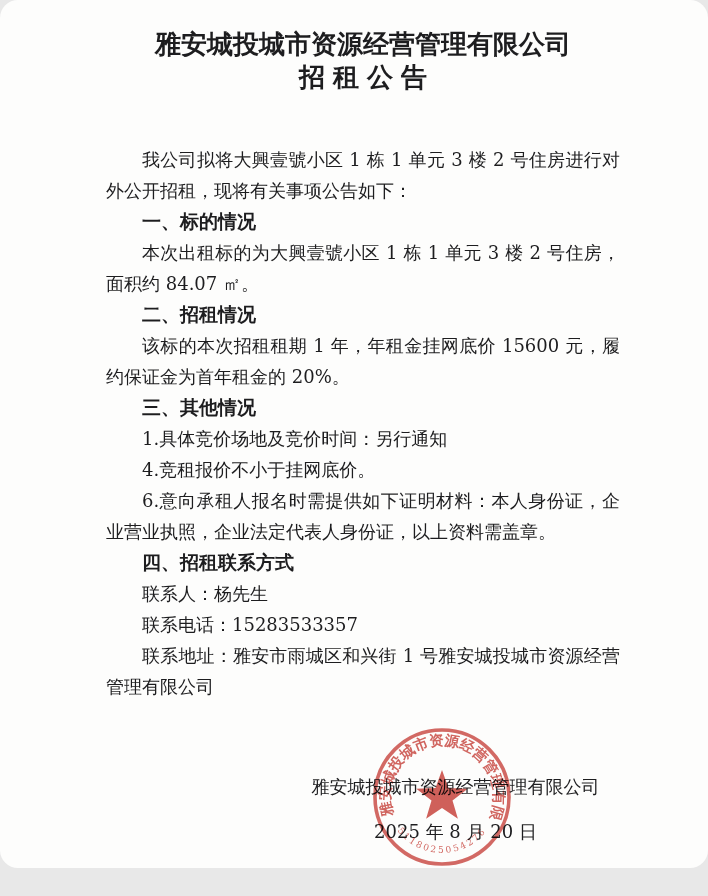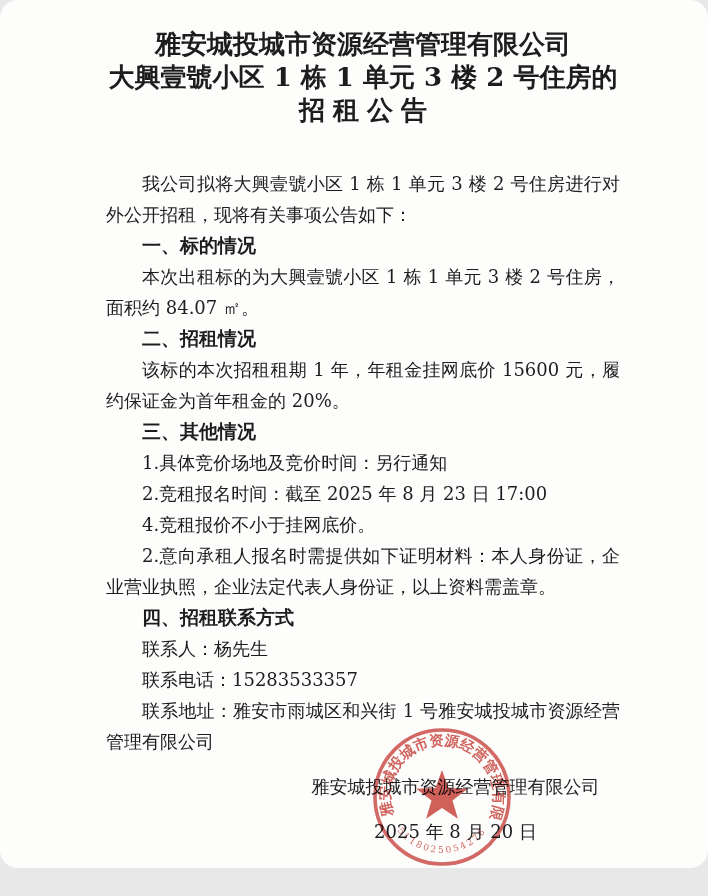--- a/index.html
+++ b/index.html
@@ -16,21 +16,21 @@
   .doc-title{
     position:absolute;top:28px;left:106px;width:514px;
     margin:0;
     text-align:center;
     font-size:26px;font-weight:700;line-height:33px;
     font-family:"DejaVu Serif", serif;
   }
   .doc-title .title-line{display:block;}
   .doc-title .title-line-3{letter-spacing:8px;padding-left:8px;text-align:center;}
   .body-text{
-    position:absolute;top:168px;left:106px;width:514px;
+    position:absolute;top:144px;left:106px;width:514px;
     font-size:18px;line-height:31px;
     text-align:justify;
   }
   .body-text p{margin:0;text-indent:36px;}
   .body-text p.heading{
     font-family:Liberation Sans, sans-serif;
     font-weight:700;font-size:19px;
   }
   .signature{
     position:absolute;top:776px;left:298px;width:315px;
@@ -46,38 +46,36 @@
   .seal .arc-company{font-size:14.5px;font-weight:700;}
   .seal .arc-serial{font-size:9px;letter-spacing:2.2px;}
 </style>
 </head>
 <body>
 
 <div class="page" style="background: rgb(253, 253, 252); color: rgb(29, 29, 31);">
 
   <h1 class="doc-title">
     <span class="title-line title-line-1">雅安城投城市资源经营管理有限公司</span>
-    <span class="title-line title-line-2">大興壹號小区 1 栋 1 单元 3 楼 2 号住房的</span>
     <span class="title-line title-line-3">招租公告</span>
   </h1>
 
   <div class="body-text">
     <p>我公司拟将大興壹號小区 1 栋 1 单元 3 楼 2 号住房进行对外公开招租，现将有关事项公告如下：</p>
 
     <p class="heading">一、标的情况</p>
     <p>本次出租标的为大興壹號小区 1 栋 1 单元 3 楼 2 号住房，面积约 84.07 ㎡。</p>
 
     <p class="heading">二、招租情况</p>
     <p>该标的本次招租租期 1 年，年租金挂网底价 15600 元，履约保证金为首年租金的 20%。</p>
 
     <p class="heading">三、其他情况</p>
     <p>1.具体竞价场地及竞价时间：另行通知</p>
-    <p>2.竞租报名时间：截至 2025 年 8 月 23 日 17:00</p>
     <p>4.竞租报价不小于挂网底价。</p>
-    <p>2.意向承租人报名时需提供如下证明材料：本人身份证，企业营业执照，企业法定代表人身份证，以上资料需盖章。</p>
+    <p>6.意向承租人报名时需提供如下证明材料：本人身份证，企业营业执照，企业法定代表人身份证，以上资料需盖章。</p>
 
     <p class="heading">四、招租联系方式</p>
     <p>联系人：杨先生</p>
     <p>联系电话：15283533357</p>
     <p>联系地址：雅安市雨城区和兴街 1 号雅安城投城市资源经营管理有限公司</p>
   </div>
 
   <div class="signature">
     <div class="sig-company">雅安城投城市资源经营管理有限公司</div>
     <div class="sig-date">2025 年 8 月 20 日</div>

